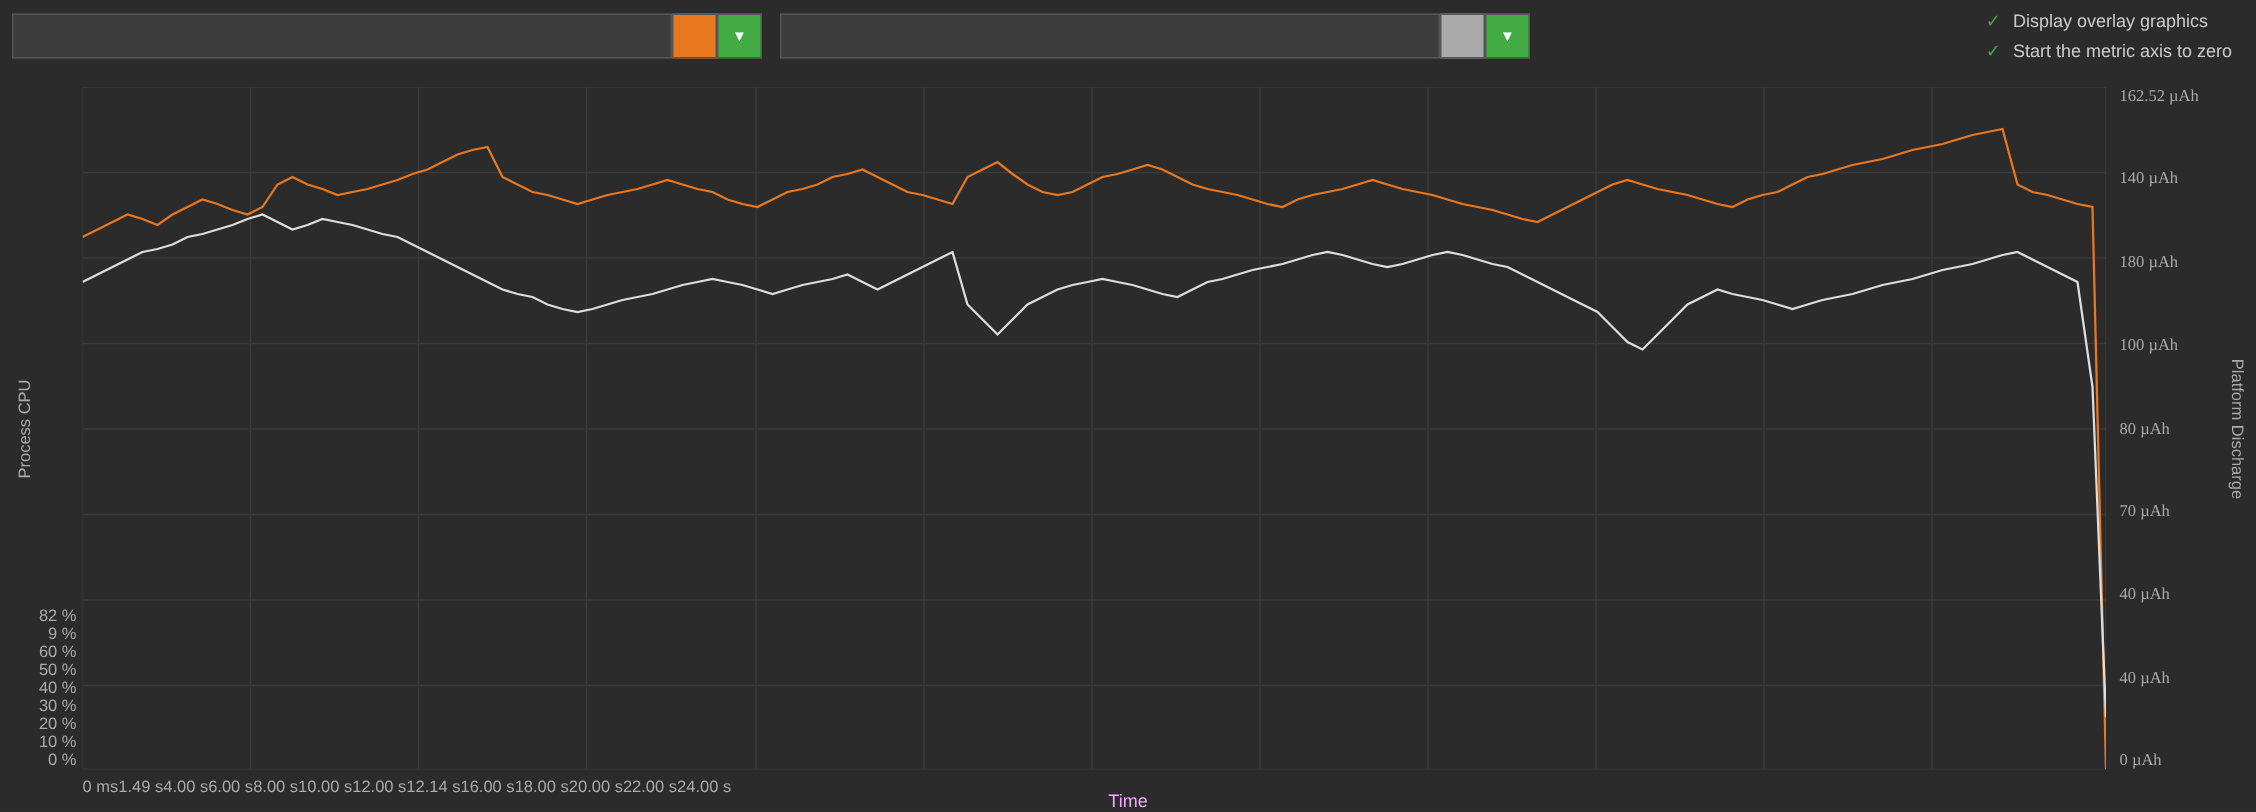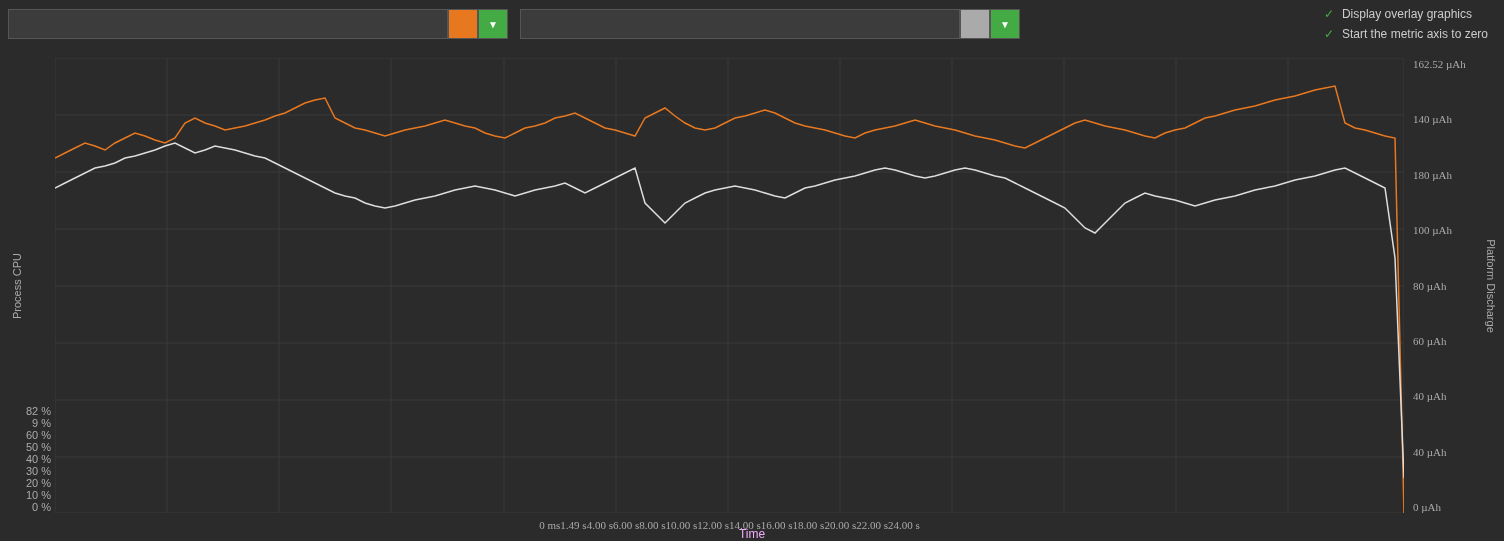--- a/index.html
+++ b/index.html
@@ -168,21 +168,21 @@
   <div style="position:absolute;left:8px;top:10px;height:455px;width:18px;display:flex;align-items:center;justify-content:center;">
     <span style="transform:rotate(-90deg);white-space:nowrap;color:#aaa;font-size:11px;">Process CPU</span>
   </div>
 
   <div class="y-axis-right">
     <span>162.52 µAh</span>
     <span>140 µAh</span>
     <span>180 µAh</span>
     <span>100 µAh</span>
     <span>80 µAh</span>
-    <span>60 µAh</span>
+    <span>70 µAh</span>
     <span>40 µAh</span>
     <span>40 µAh</span>
     <span>0 µAh</span>
   </div>
 
   <div style="position:absolute;right:4px;top:10px;height:455px;width:18px;display:flex;align-items:center;justify-content:center;">
     <span style="transform:rotate(90deg);white-space:nowrap;color:#aaa;font-size:11px;">Platform Discharge</span>
   </div>
 
   <svg style="position:absolute;left:55px;right:100px;top:10px;width:calc(100% - 155px);height:455px;" viewBox="0 0 1349 455" preserveAspectRatio="none">
@@ -485,29 +485,29 @@
         1290,110
         1300,115
         1310,120
         1320,125
         1330,130
         1340,200
         1349,420
       "></polyline>
   </svg>
 
-  <div style="position:absolute;left:55px;right:100px;bottom:10px;display:flex;justify-content:center;color:#aaa;font-size:11px;font-family:Liberation Serif, serif;">
+  <div style="position:absolute;left:55px;right:100px;bottom:10px;display:flex;justify-content:flex-start;color:#aaa;font-size:11px;">
     <span>0 ms</span>
     <span>1.49 s</span>
     <span>4.00 s</span>
     <span>6.00 s</span>
     <span>8.00 s</span>
     <span>10.00 s</span>
     <span>12.00 s</span>
-    <span>14.00 s</span>
+    <span>12.14 s</span>
     <span>16.00 s</span>
     <span>18.00 s</span>
     <span>20.00 s</span>
     <span>22.00 s</span>
     <span>24.00 s</span>
   </div>
 
   <div style="position:absolute;bottom:0;left:50%;transform:translateX(-50%);color:#f0abfc;font-size:12px;">Time</div>
 
 </div>

